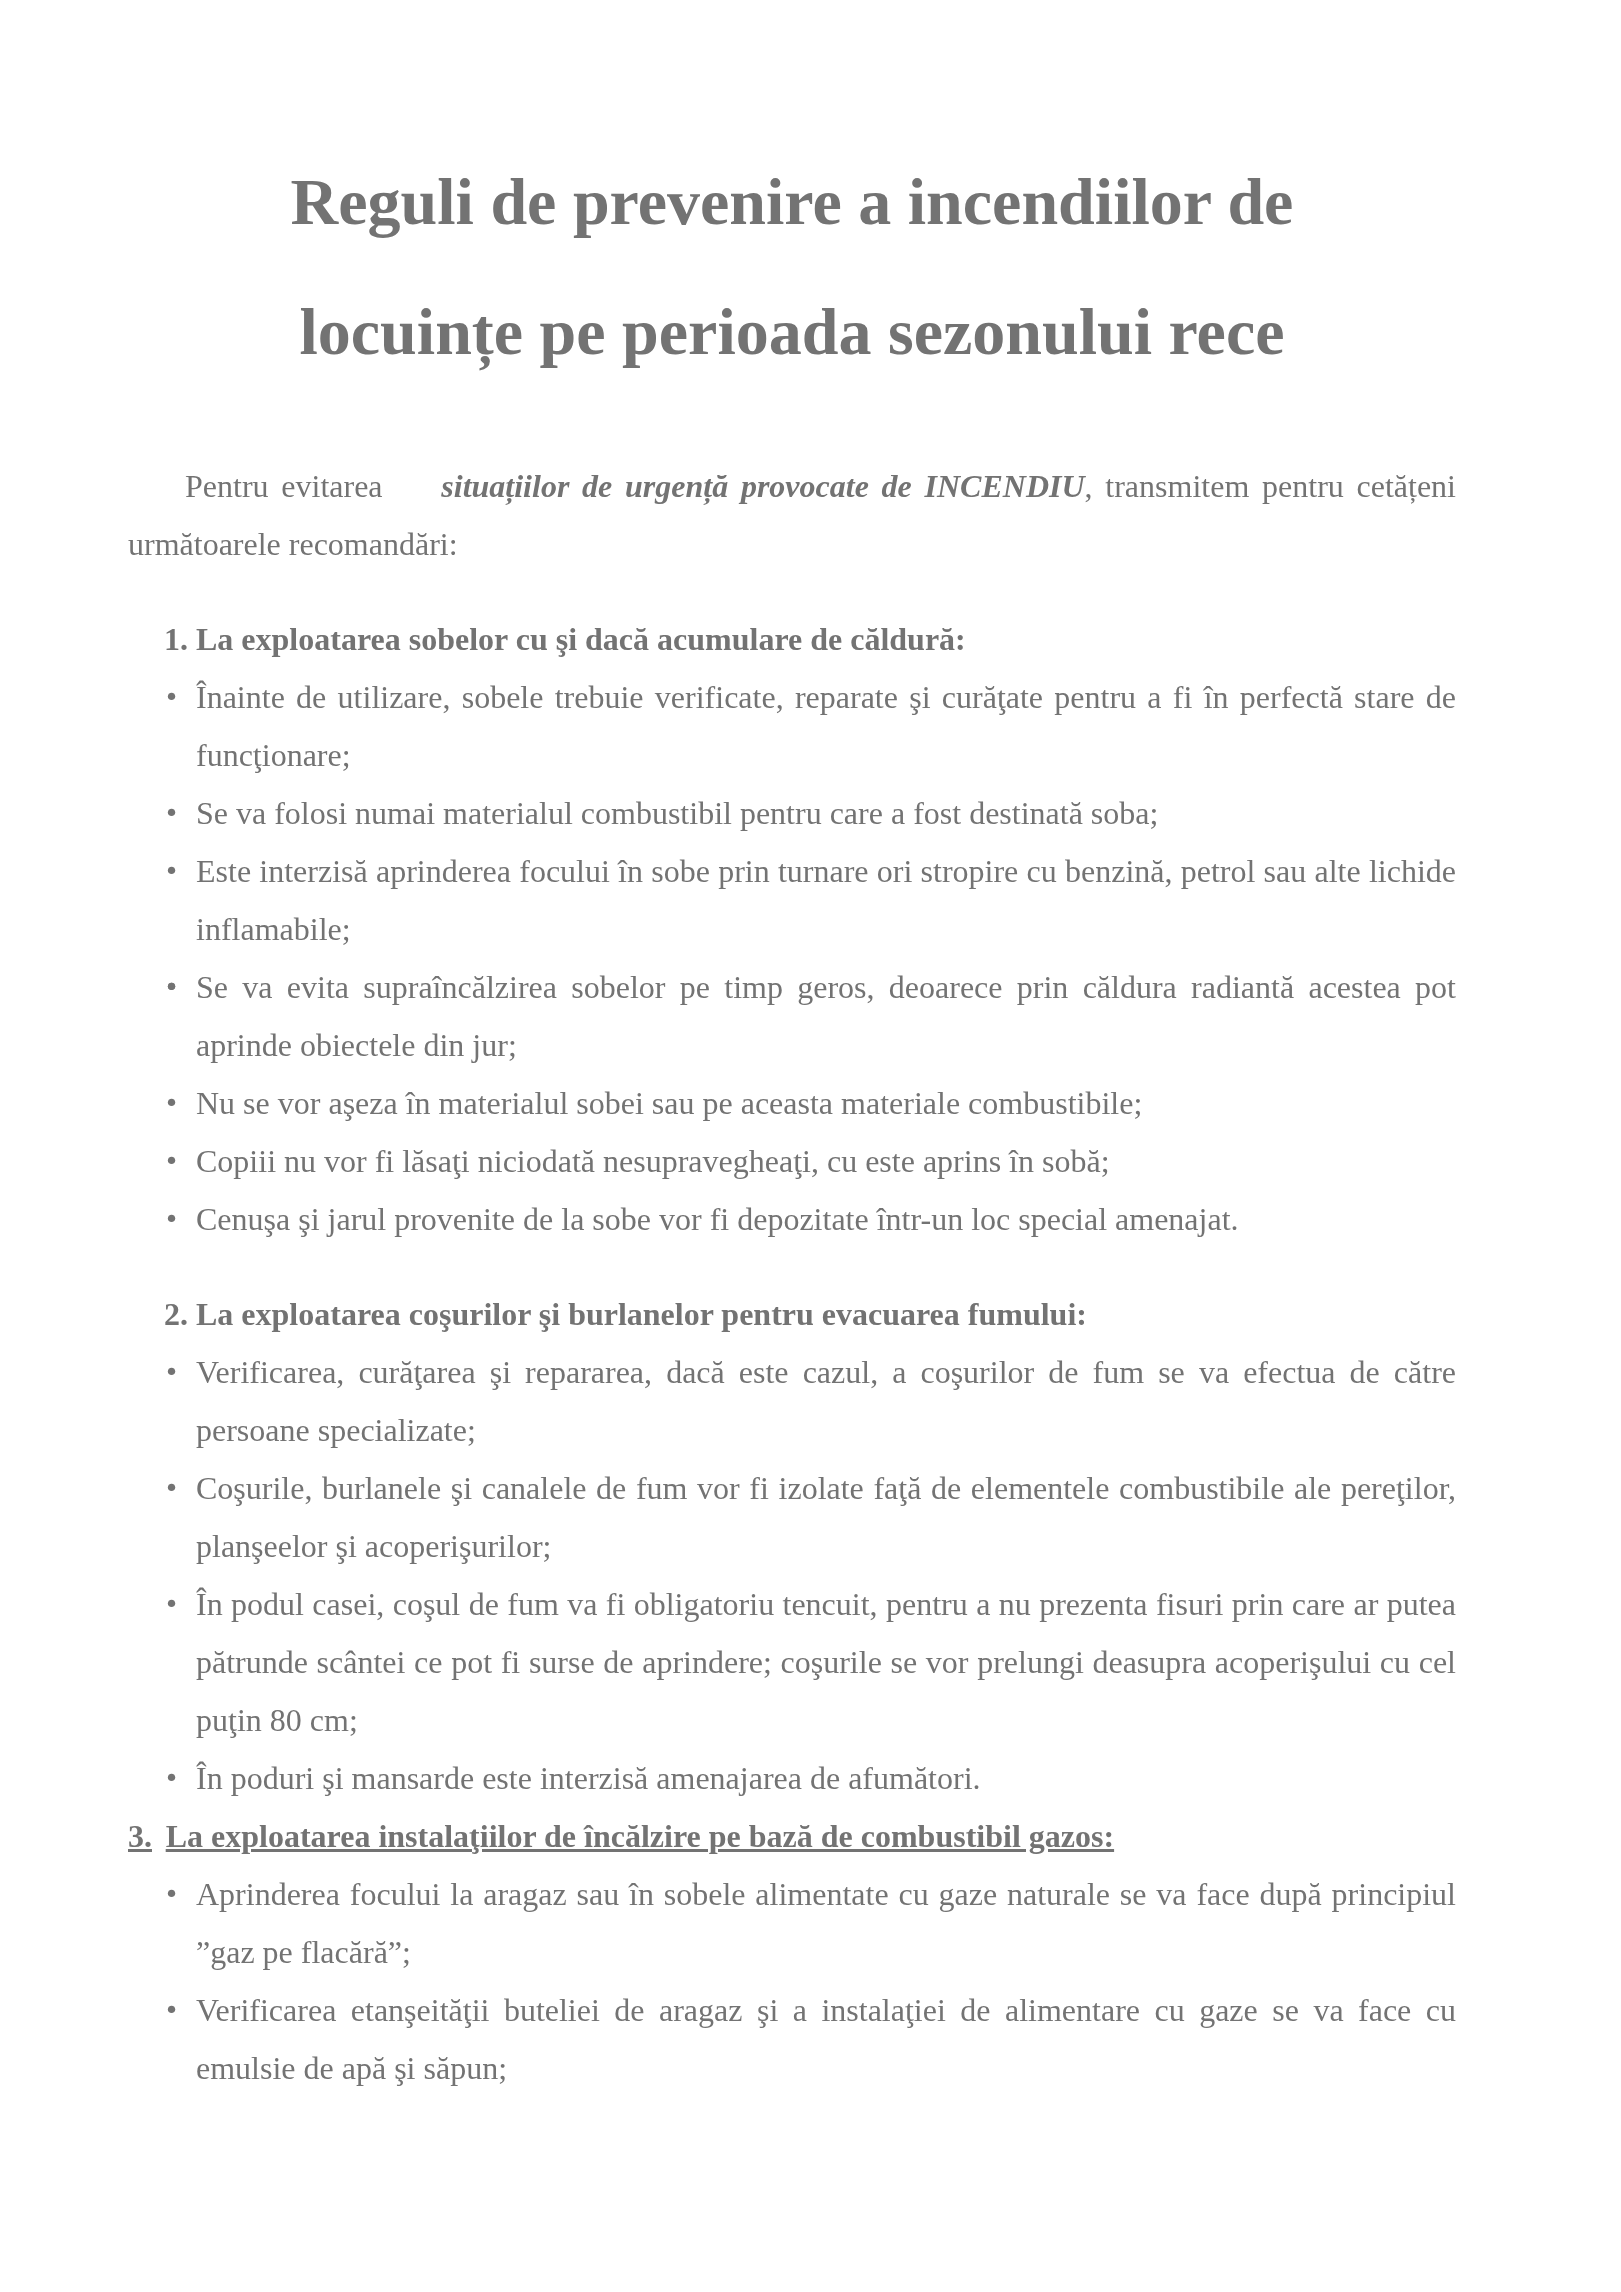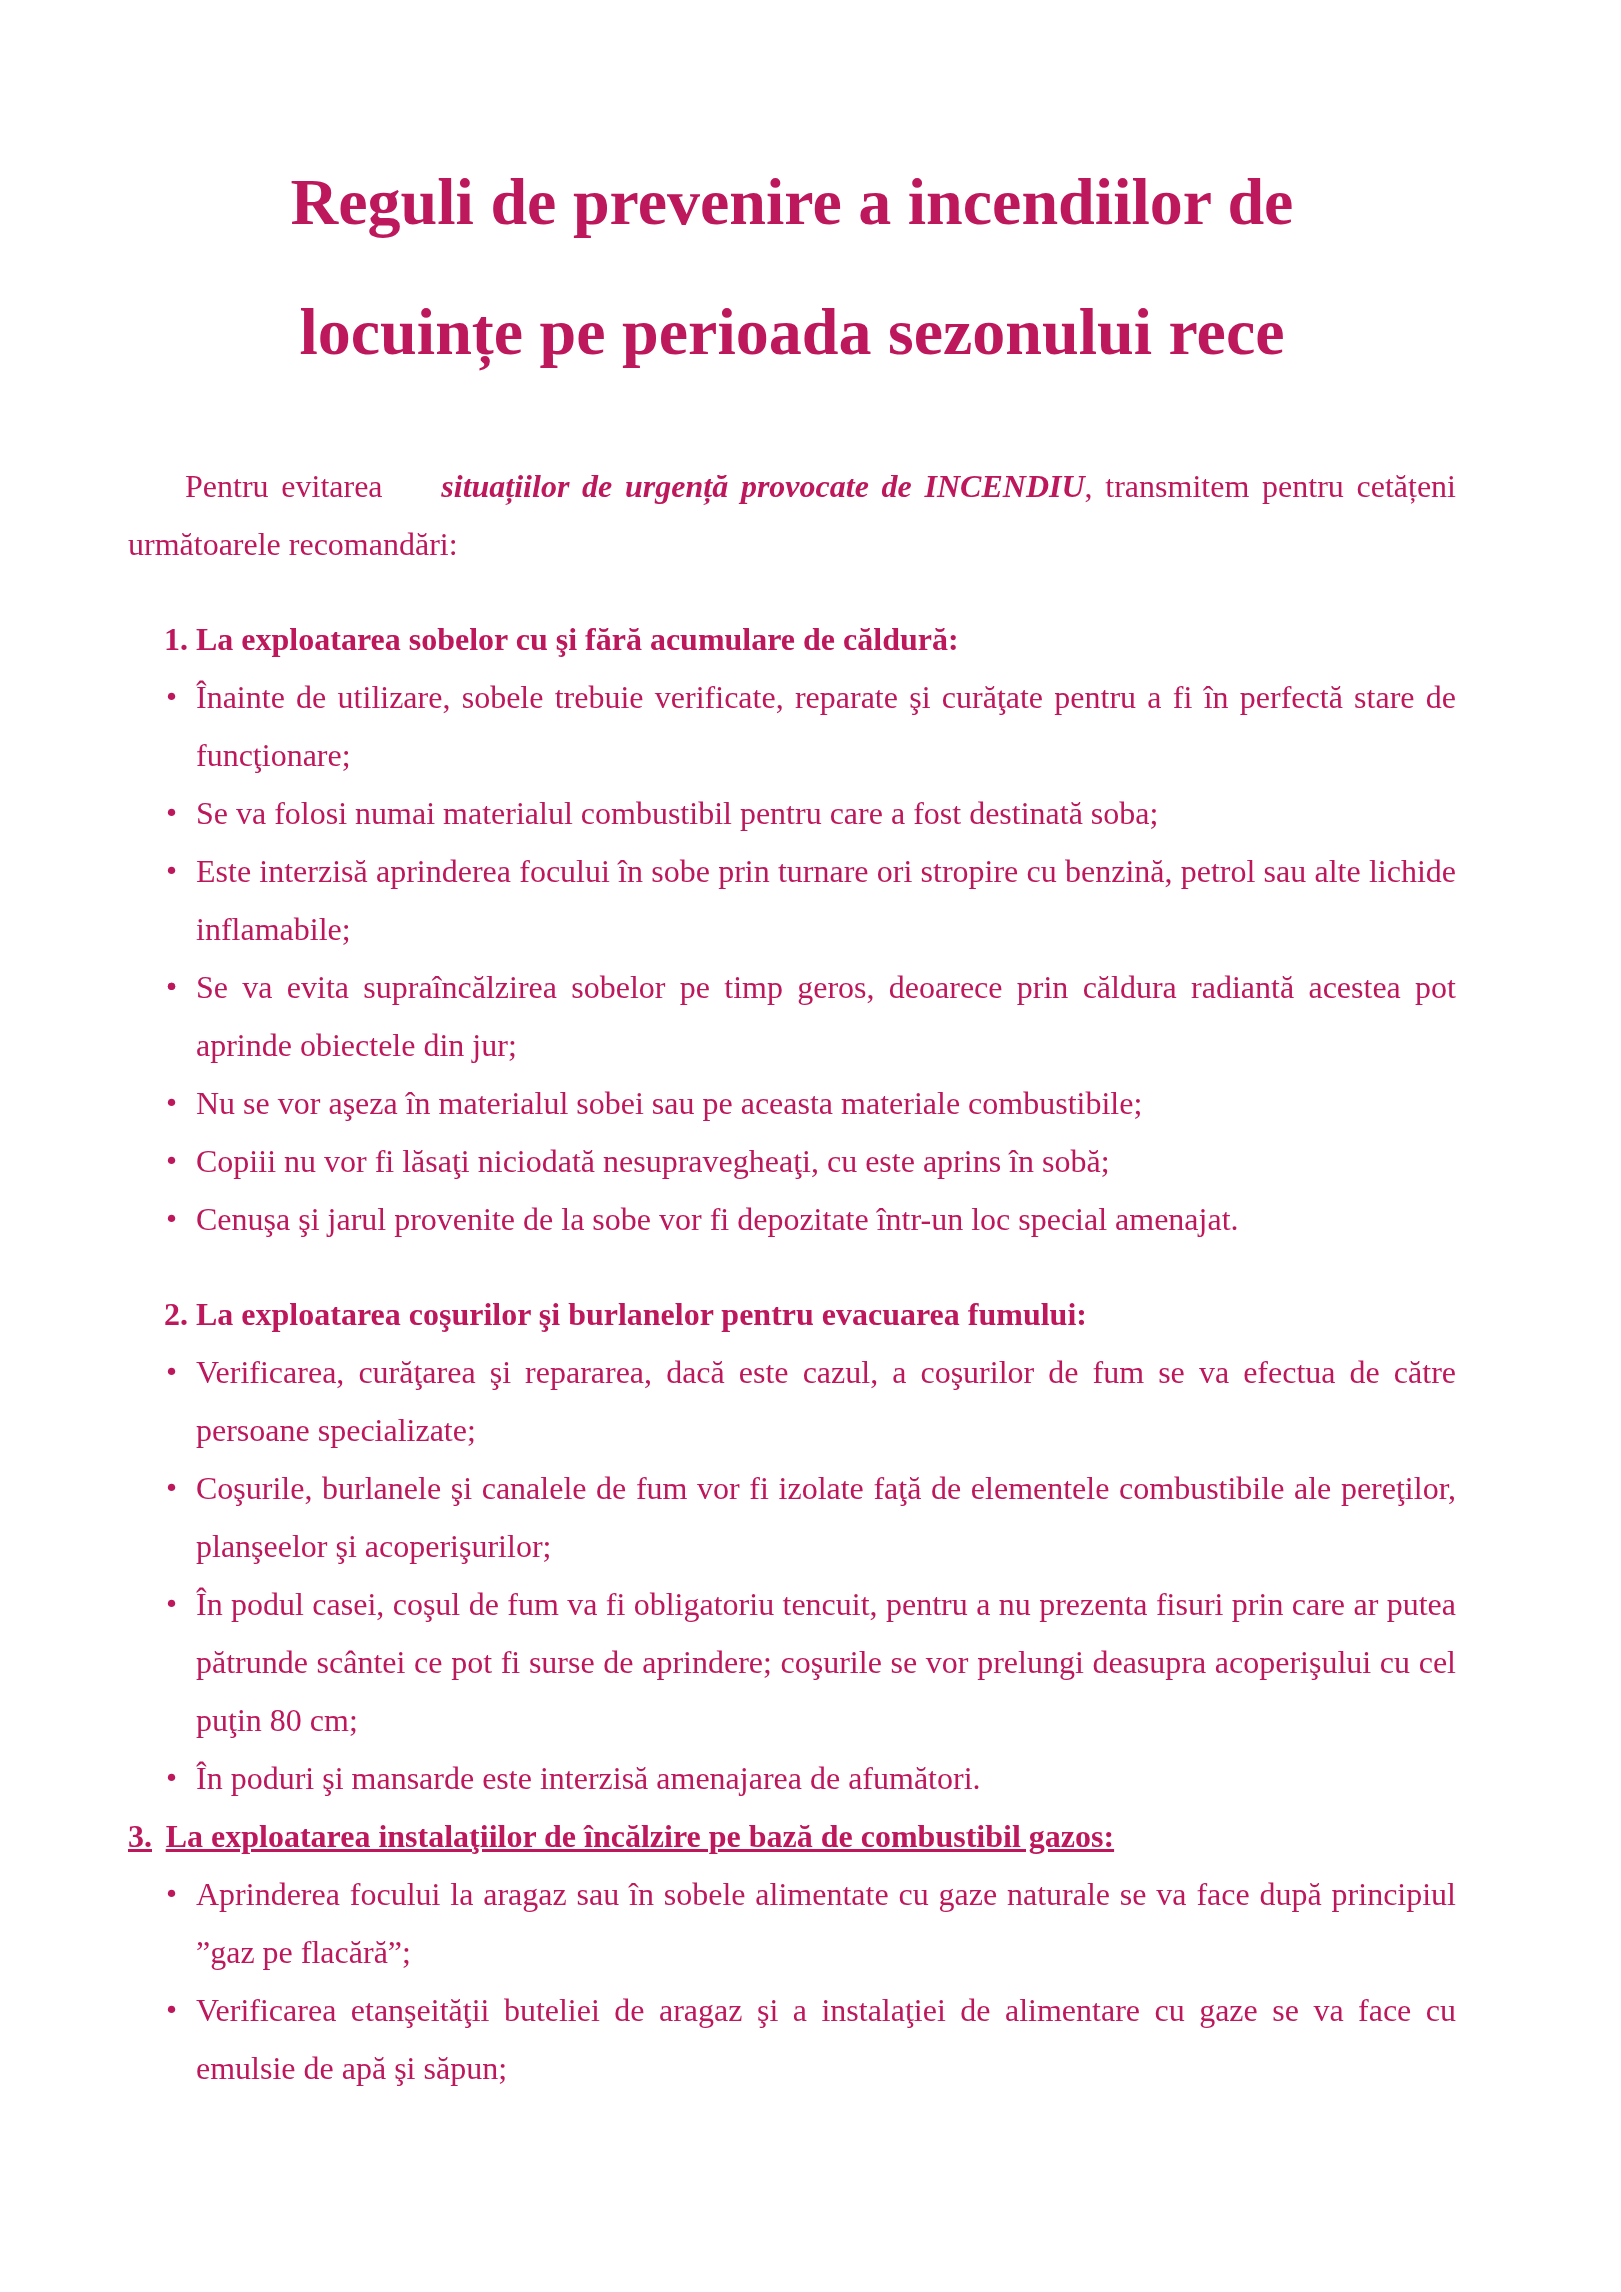--- a/index.html
+++ b/index.html
@@ -2,21 +2,21 @@
 <html><head>
 <meta charset="utf-8">
 <style>
   * { margin: 0; padding: 0; box-sizing: border-box; }
   html, body { background: #ffffff; }
   .page {
     position: relative;
     width: 1584px;
     height: 2293px;
     background: #ffffff;
-    color: #be185d;
+    color: #737373;
     font-family: "Liberation Serif", "DejaVu Serif", serif;
     font-size: 32px;
     line-height: 58px;
     padding: 137px 128px 0 128px;
     overflow: hidden;
     border-radius: 24px;
   }
   .doc-title {
     font-weight: bold;
     font-size: 66px;
@@ -53,21 +53,21 @@
 
   <h1 class="doc-title">
     <span class="t-line">Reguli de prevenire a incendiilor de</span>
     <span class="t-line">locuințe pe perioada sezonului rece</span>
   </h1>
 
   <p class="intro"><span>Pentru evitarea </span><span class="em">situațiilor de urgență provocate de INCENDIU</span><span>, transmitem pentru cetățeni următoarele recomandări:</span></p>
 
   <div class="list-row sec-head gap">
     <span class="marker">1.</span>
-    <span>La exploatarea sobelor cu şi fără acumulare de căldură:</span>
+    <span>La exploatarea sobelor cu şi dacă acumulare de căldură:</span>
   </div>
   <div class="list-row">
     <span class="marker bullet-glyph">•</span>
     <span>Înainte de utilizare, sobele trebuie verificate, reparate şi curăţate pentru a fi în perfectă stare de funcţionare;</span>
   </div>
   <div class="list-row">
     <span class="marker bullet-glyph">•</span>
     <span>Se va folosi numai materialul combustibil pentru care a fost destinată soba;</span>
   </div>
   <div class="list-row">

